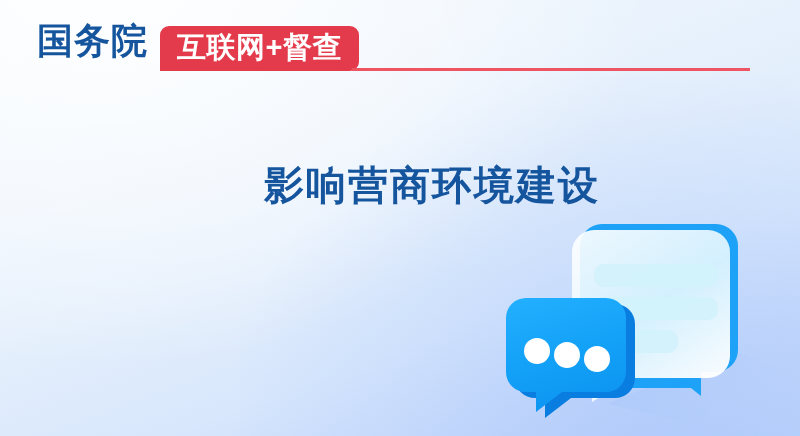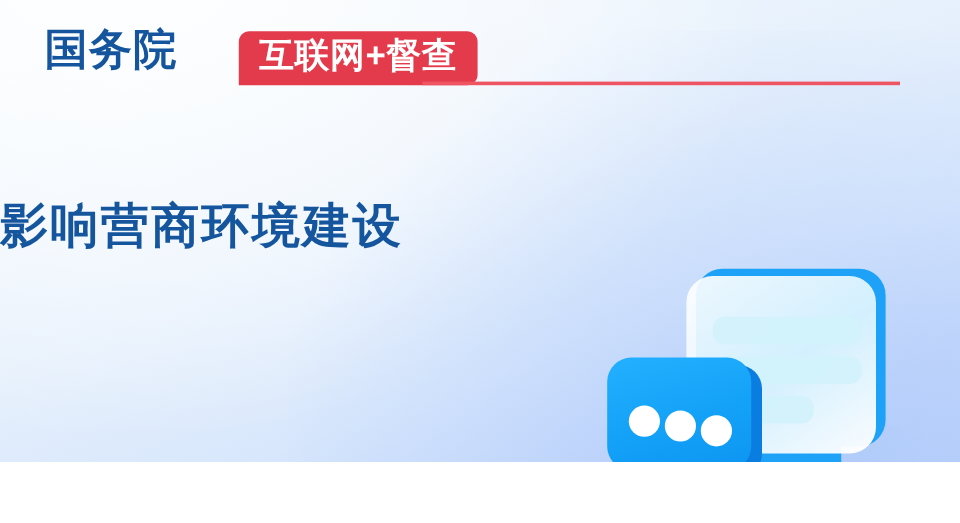--- a/index.html
+++ b/index.html
@@ -7,21 +7,21 @@
     padding: 0;
     background: #ffffff;
   }
   body {
     font-family: "Liberation Sans", "DejaVu Sans", sans-serif;
   }
 
   .banner {
     position: relative;
     width: 800px;
-    height: 385px;
+    height: 436px;
     overflow: hidden;
     background: linear-gradient(160deg,
         #f2f8fd 0%,
         #edf5fd 22%,
         #e6f0fc 45%,
         #d8e7fc 68%,
         #c6d9fb 86%,
         #bdd4fb 100%);
   }
 
@@ -69,21 +69,20 @@
     position: absolute;
     left: 160px;
     top: 26px;
     height: 45px;
     padding: 0 17px;
     display: flex;
     align-items: center;
     background: #e33b4c;
     border-radius: 9px 9px 9px 0;
     box-sizing: border-box;
-    margin-left: 39px;
   }
   .badge-text {
     font-size: 29px;
     line-height: 29px;
     font-weight: 700;
     color: #ffffff;
     letter-spacing: 0.5px;
     white-space: nowrap;
     position: relative;
     top: -1px;
@@ -96,21 +95,22 @@
     height: 3px;
     background: #ef5463;
   }
 
   
   .title-block {
     position: absolute;
     left: 0;
     top: 163px;
     width: 600px;
-    text-align: left;
+    text-align: right;
+    font-family: Liberation Mono, monospace;
   }
   .title-line {
     font-size: 40px;
     line-height: 52px;
     font-weight: 700;
     color: #15559e;
     letter-spacing: 2px;
     white-space: nowrap;
   }
 

